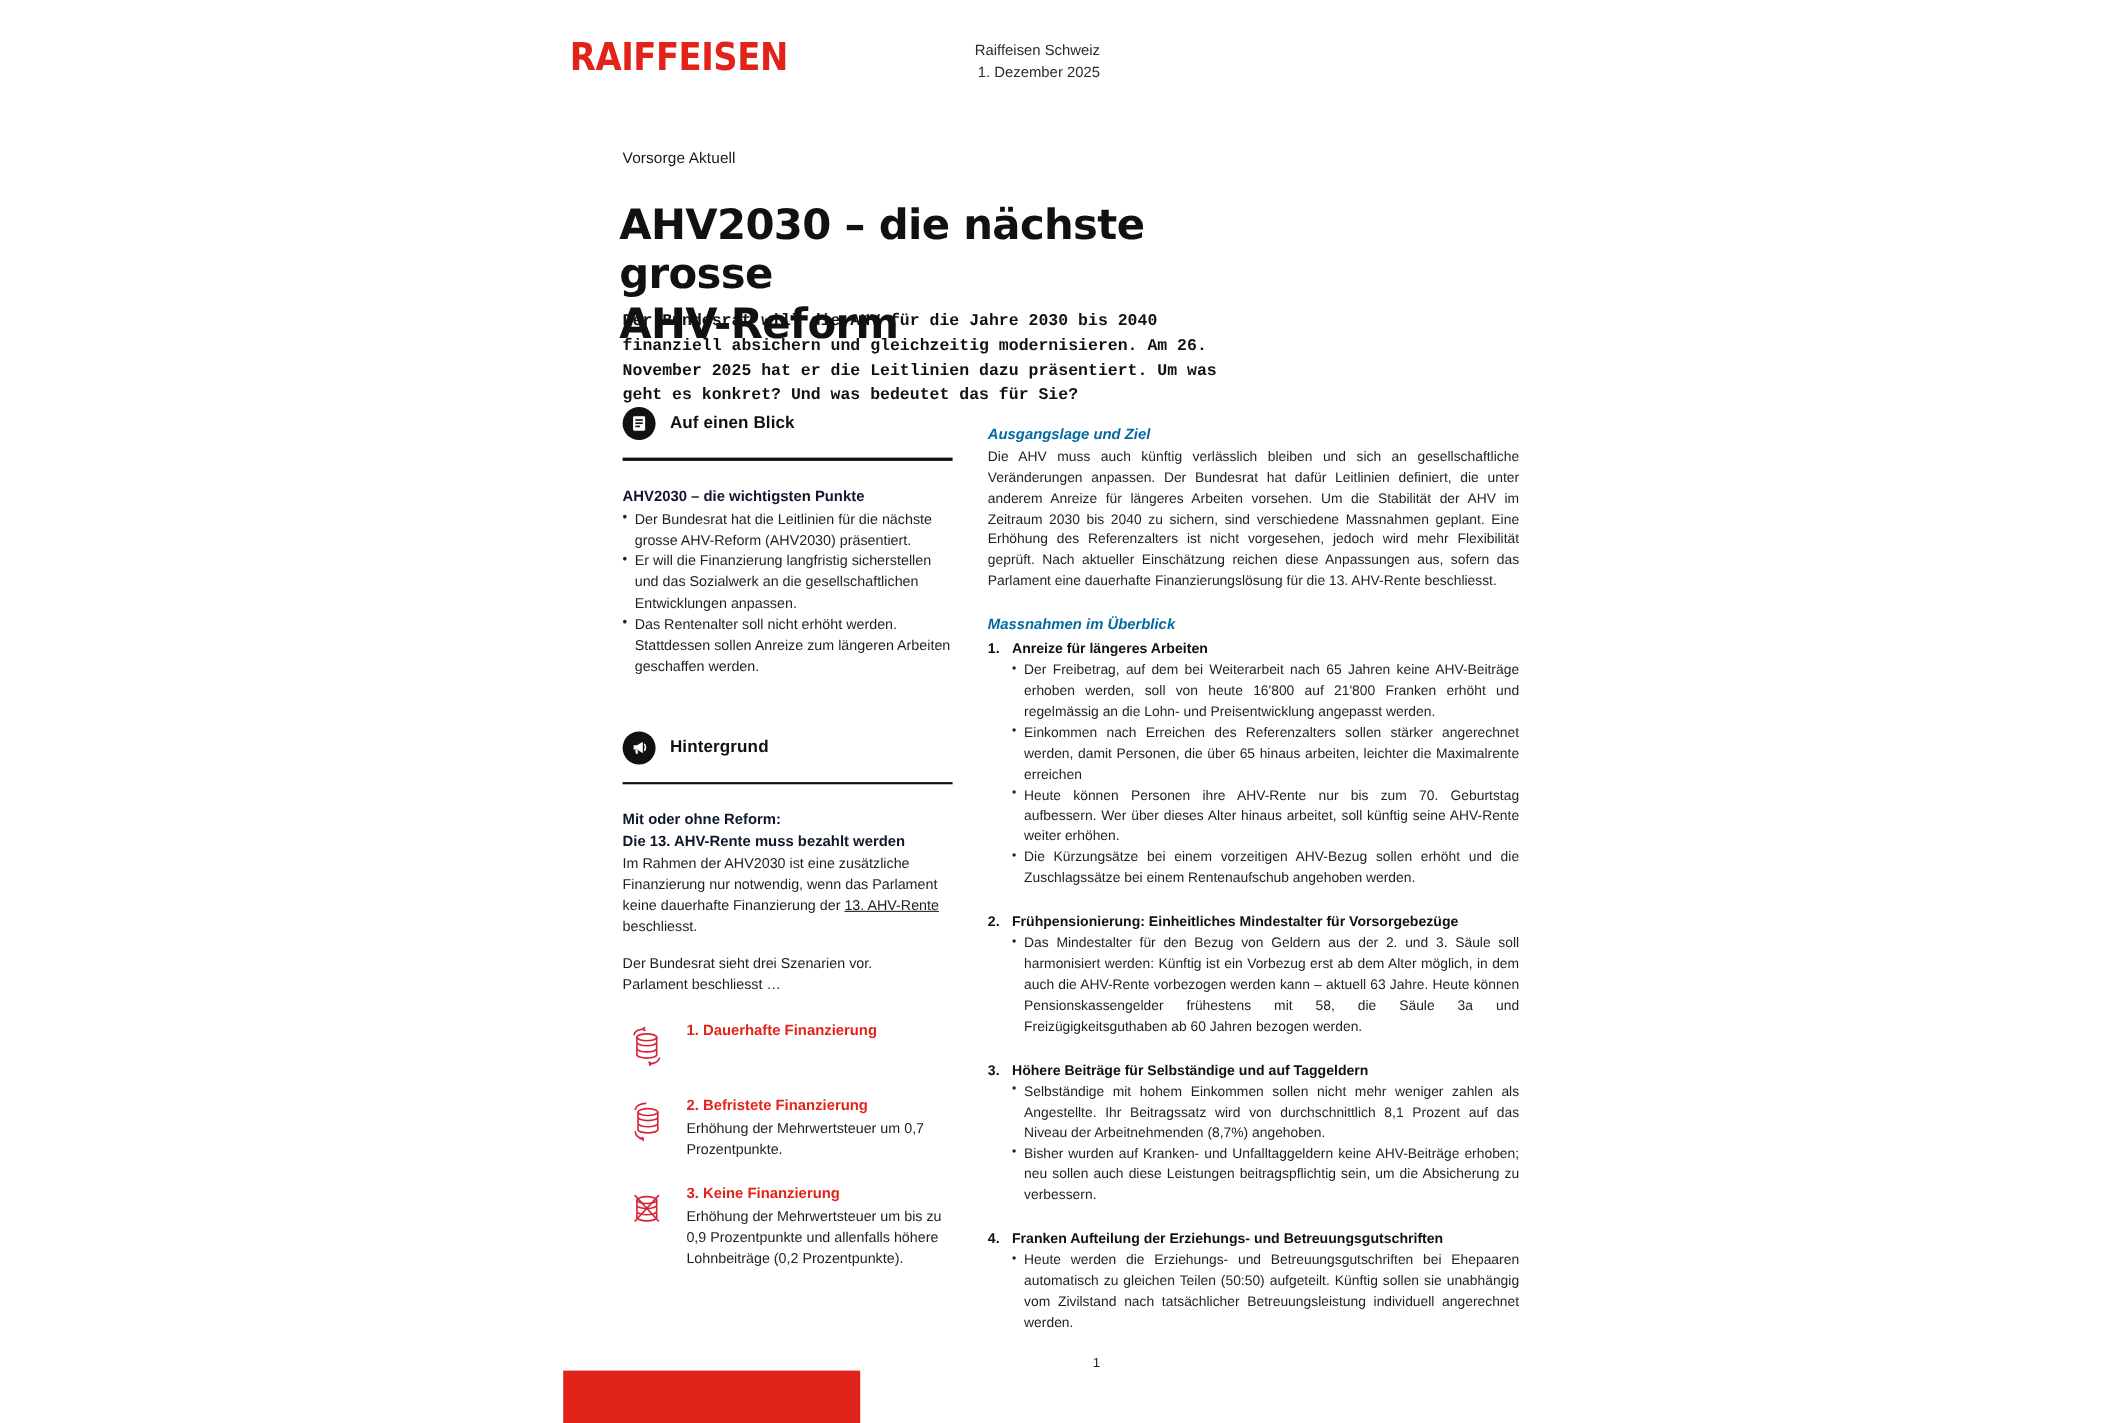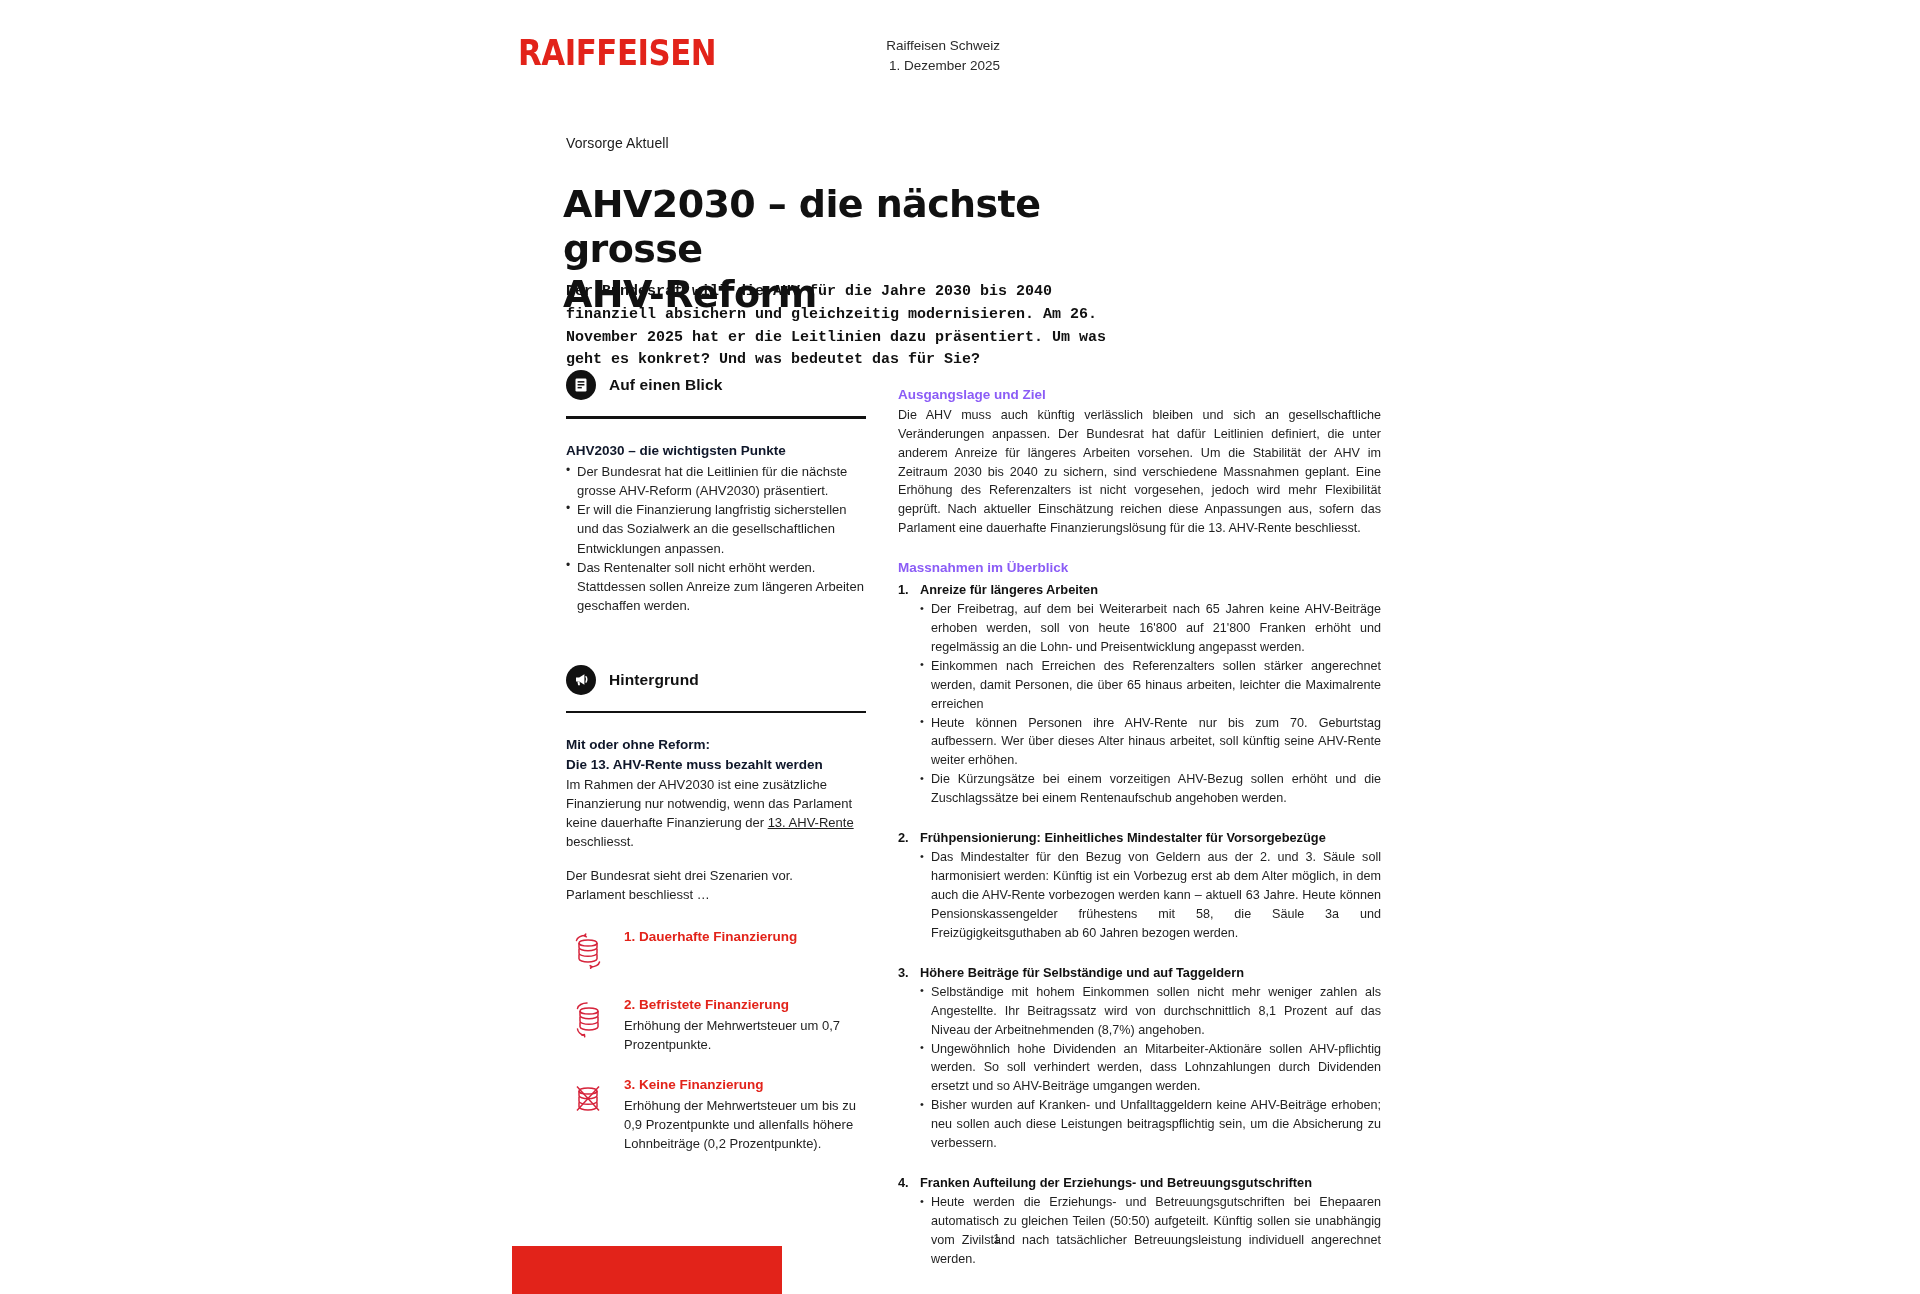--- a/index.html
+++ b/index.html
@@ -97,21 +97,21 @@
   .sc-icon{flex:0 0 auto;width:44px;height:44px;margin-top:2px;}
   .sc-body{flex:1 1 auto;}
   .sc-title{
     font-size:13.5px;font-weight:700;color:#e2231a;line-height:1.4;
   }
   .sc-text{
     font-size:13px;line-height:1.47;color:#1f1f1f;margin-top:1px;
   }
   
   .r-head{
-    font-size:13.5px;font-weight:700;color:#8b5cf6;line-height:1.4;
+    font-size:13.5px;font-weight:700;color:#0369a1;line-height:1.4;font-style:italic;
   }
   .r-para{
     font-size:12.6px;line-height:1.5;color:#1f1f1f;margin:1px 0 0 0;
     text-align:justify;
   }
   .r-section{margin-top:21px;}
   .num-item{display:flex;gap:0;margin-top:2px;}
   .num{
     flex:0 0 22px;font-size:12.8px;font-weight:700;color:#111;line-height:1.5;
   }
@@ -297,21 +297,20 @@
         </ul>
       </div>
 
       <div style="margin-top:20px">
         <div class="num-item">
           <span class="num">3.</span>
           <span class="num-title">Höhere Beiträge für Selbständige und auf Taggeldern</span>
         </div>
         <ul class="r-bullets">
           <li>Selbständige mit hohem Einkommen sollen nicht mehr weniger zahlen als Angestellte. Ihr Beitragssatz wird von durchschnittlich 8,1 Prozent auf das Niveau der Arbeitnehmenden (8,7%) angehoben.</li>
-          <li>Ungewöhnlich hohe Dividenden an Mitarbeiter-Aktionäre sollen AHV-pflichtig werden. So soll verhindert werden, dass Lohnzahlungen durch Dividenden ersetzt und so AHV-Beiträge umgangen werden.</li>
           <li>Bisher wurden auf Kranken- und Unfalltaggeldern keine AHV-Beiträge erhoben; neu sollen auch diese Leistungen beitragspflichtig sein, um die Absicherung zu verbessern.</li>
         </ul>
       </div>
 
       <div style="margin-top:20px">
         <div class="num-item">
           <span class="num">4.</span>
           <span class="num-title">Franken Aufteilung der Erziehungs- und Betreuungsgutschriften</span>
         </div>
         <ul class="r-bullets">

